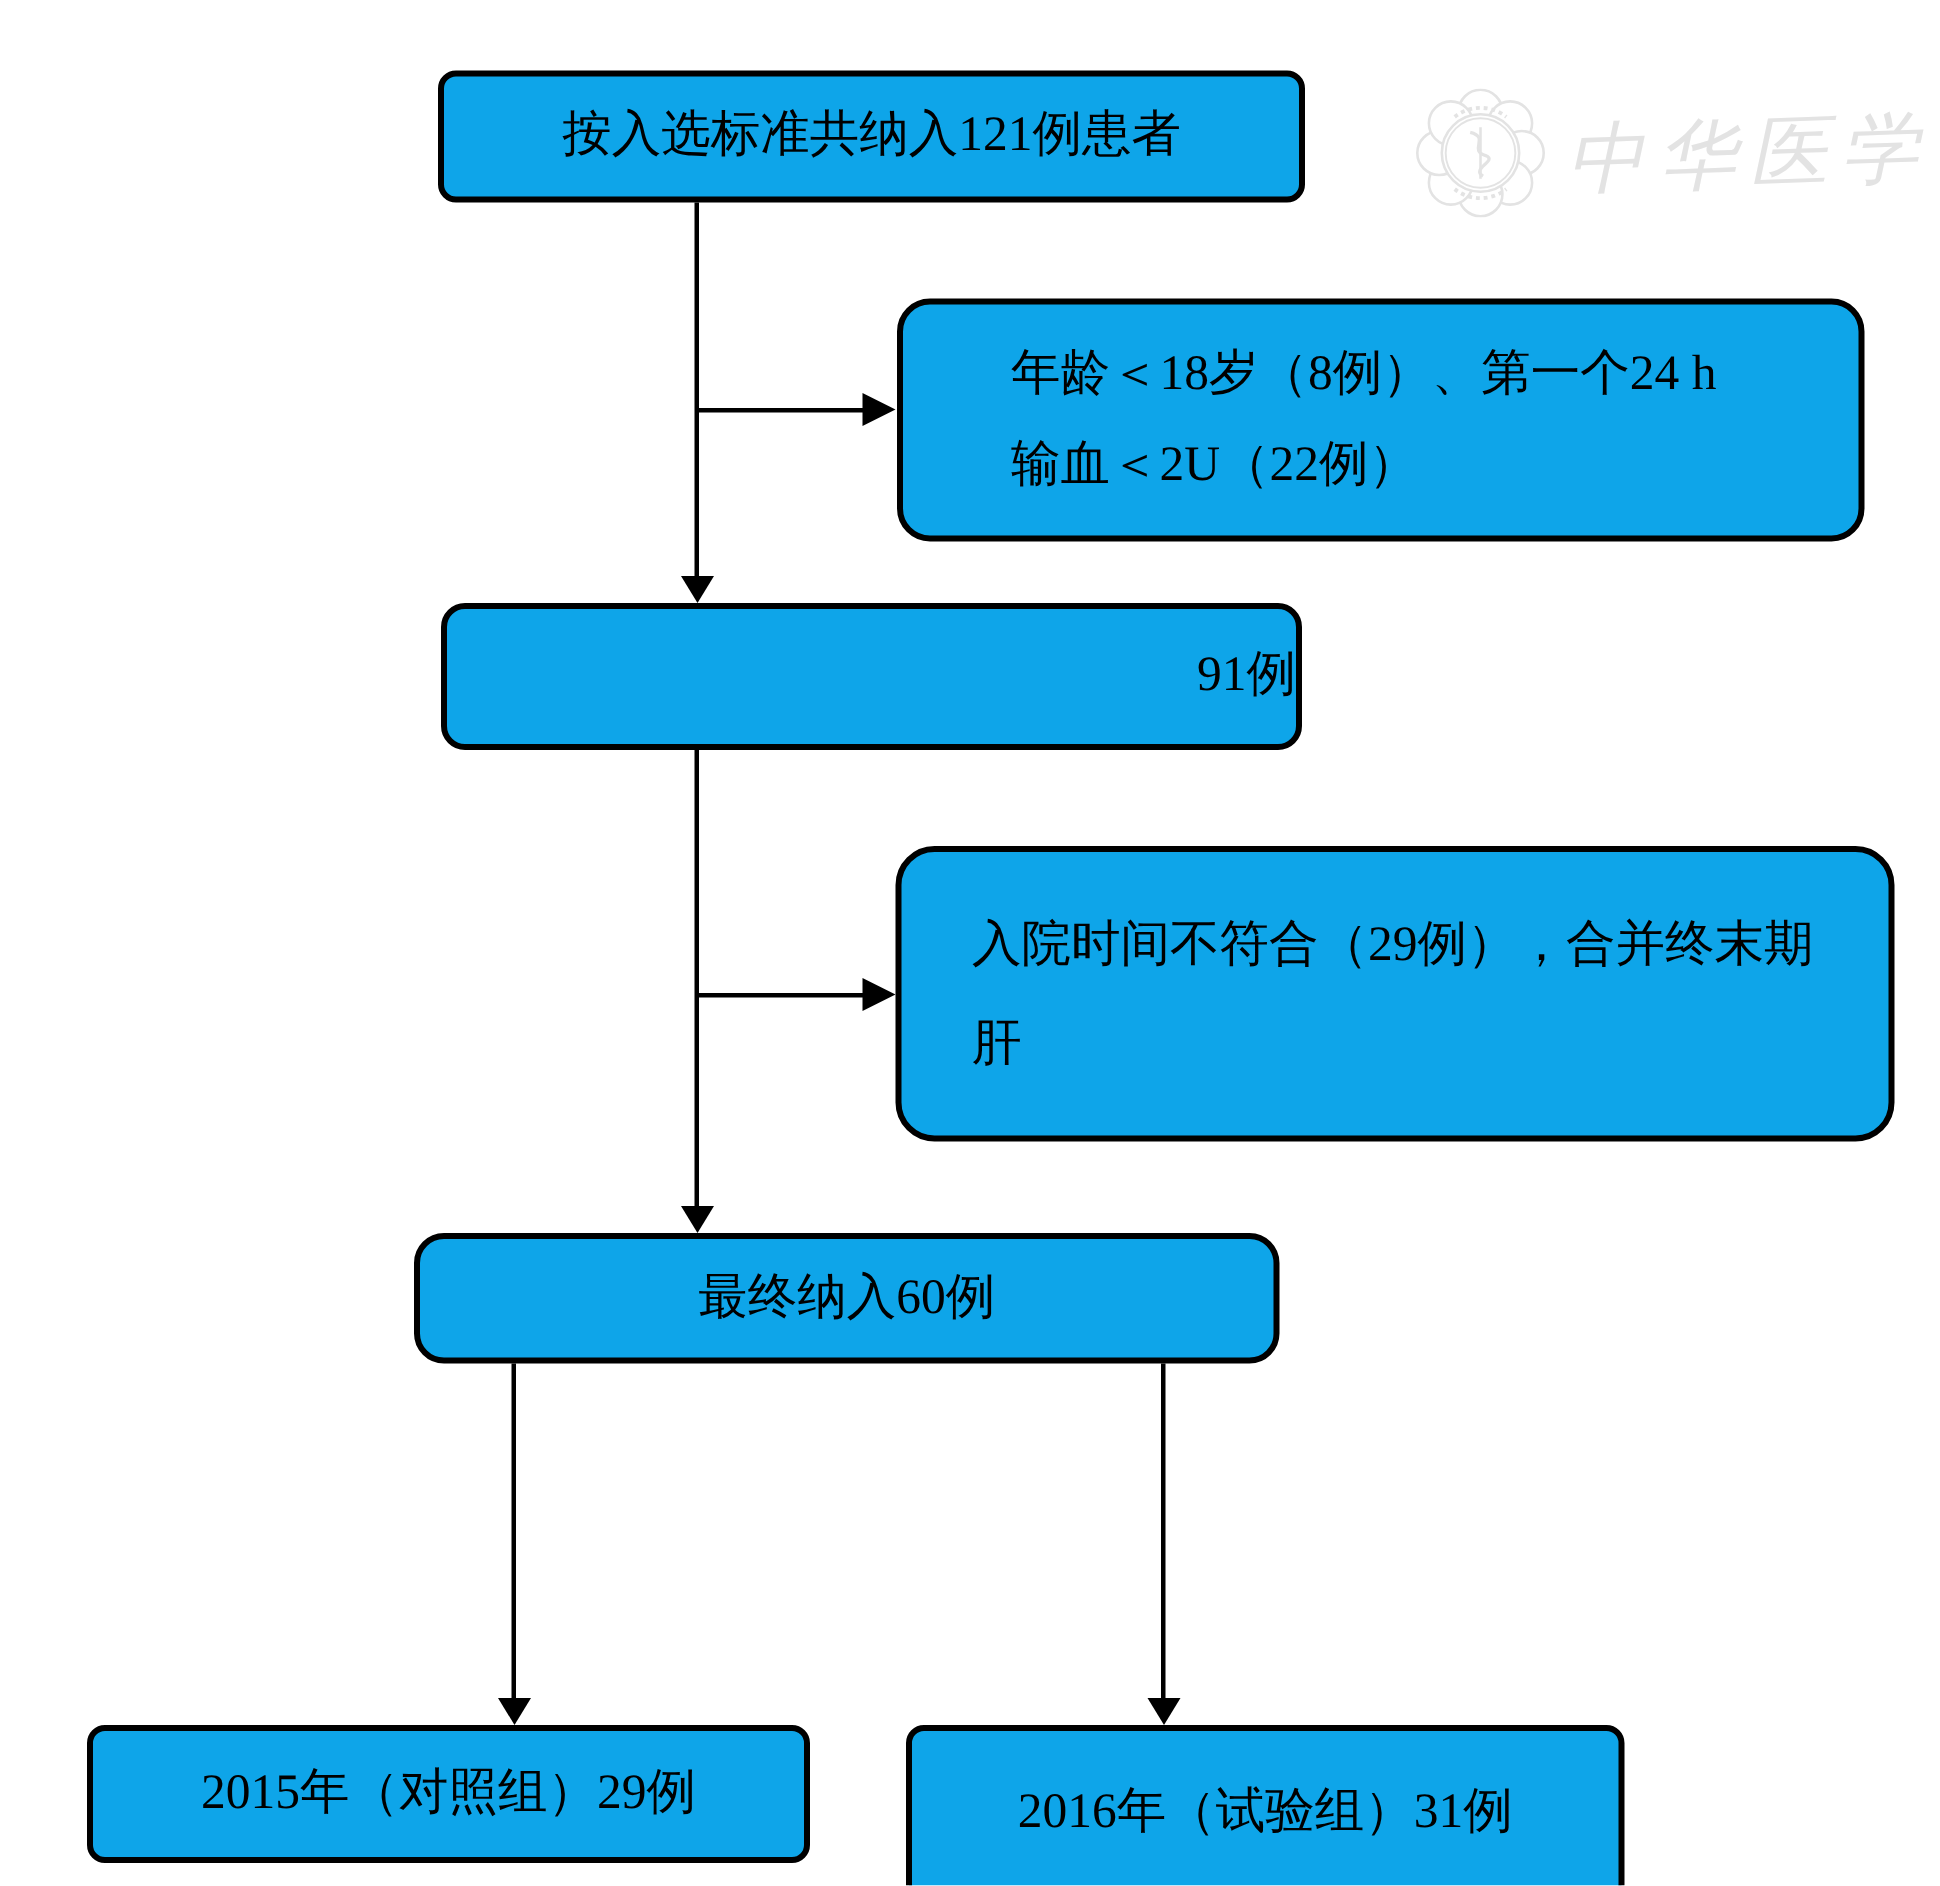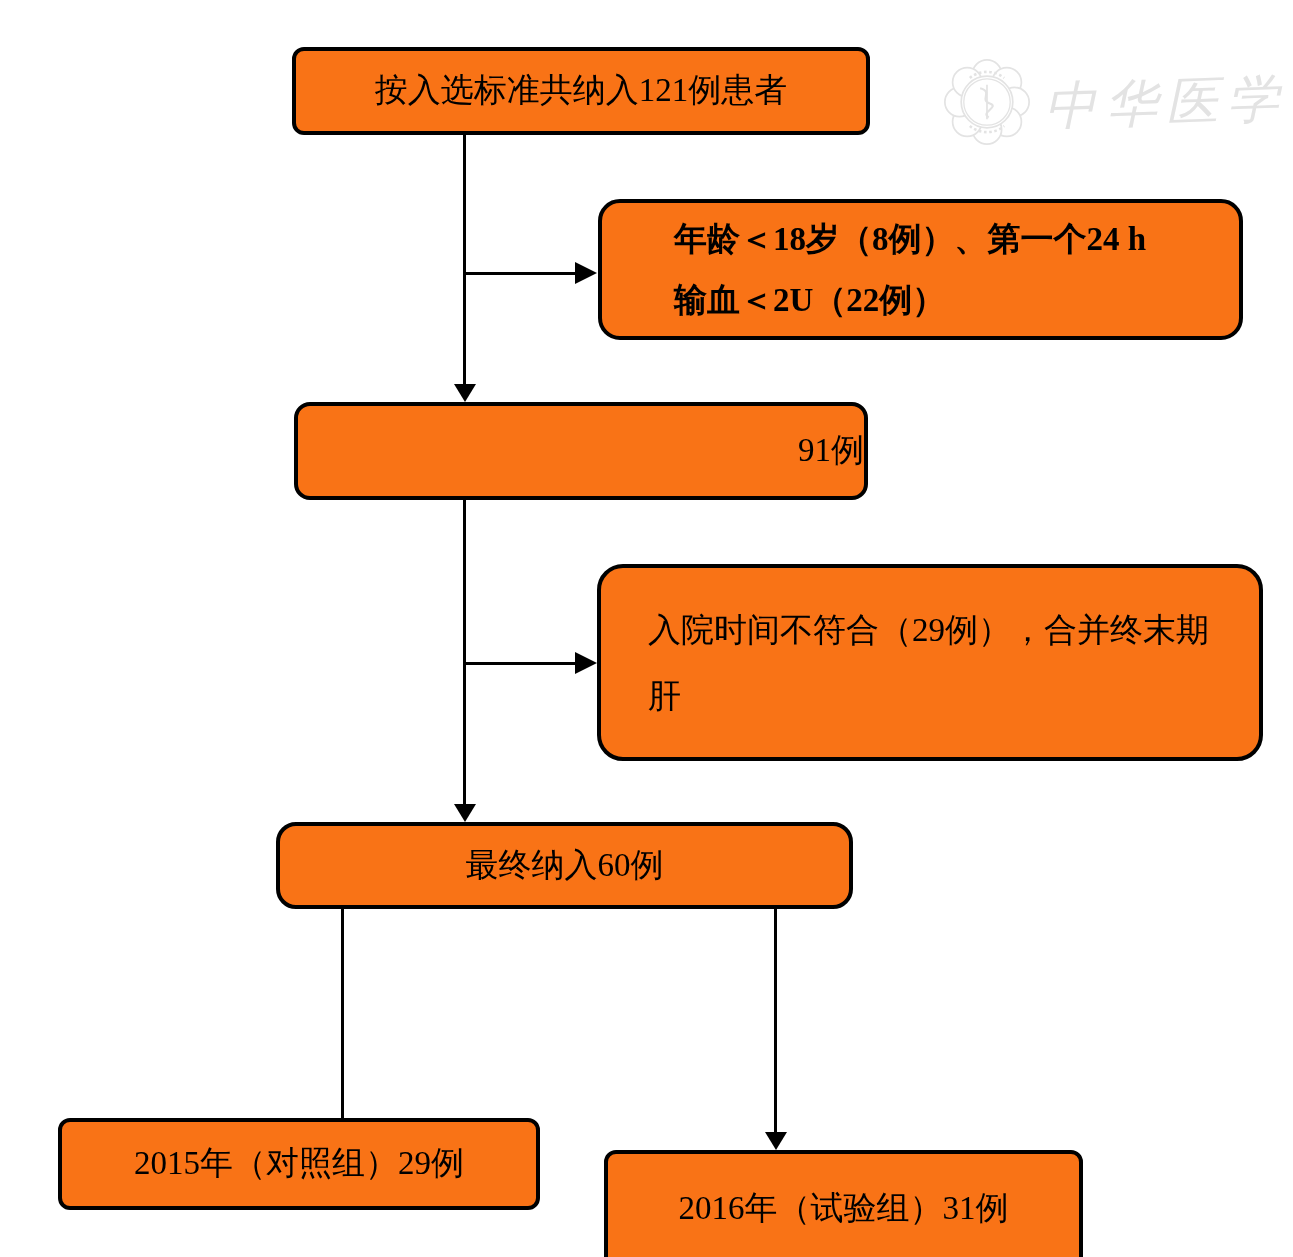--- a/index.html
+++ b/index.html
@@ -15,44 +15,44 @@
     font-family: "Liberation Serif", "DejaVu Serif", serif;
     color: #000000;
     overflow: hidden;
   }
 
   
   .node {
     position: absolute;
     box-sizing: border-box;
     border: 4px solid #000000;
-    background: #f97316;
+    background: #0ea5e9;
     font-size: 33px;
     line-height: 1.45;
     display: flex;
     align-items: center;
     justify-content: center;
     text-align: center;
     z-index: 2;
   }
   .node.multiline {
     flex-direction: column;
     align-items: flex-start;
     justify-content: center;
     text-align: left;
   }
 
   .box-enrolled   { left: 292px; top: 47px;   width: 578px; height: 88px;  border-radius: 12px; }
-  .box-exclusion1 { left: 598px; top: 199px;  width: 645px; height: 141px; border-radius: 22px;
-                    padding-left: 72px; padding-right: 18px; line-height: 61px; font-weight: bold; }
+  .box-exclusion1 { left: 598px; top: 199px;  width: 645px; height: 162px; border-radius: 22px;
+                    padding-left: 72px; padding-right: 18px; line-height: 61px; }
   .box-remaining  { left: 294px; top: 402px;  width: 574px; height: 98px;  border-radius: 16px; justify-content: flex-end; }
   .box-exclusion2 { left: 597px; top: 564px;  width: 666px; height: 197px; border-radius: 26px;
                     padding-left: 47px; padding-right: 18px; line-height: 66px; }
   .box-final      { left: 276px; top: 822px;  width: 577px; height: 87px;  border-radius: 20px; align-items: center; }
-  .box-control    { left: 58px;  top: 1118px; width: 482px; height: 92px;  border-radius: 12px; }
+  .box-control    { left: 58px;  top: 1150px; width: 482px; height: 92px;  border-radius: 12px; }
   .box-trial      { left: 604px; top: 1150px; width: 479px; height: 118px;  border-radius: 12px; }
 
   
   .vline {
     position: absolute;
     width: 3px;
     background: #000000;
     z-index: 1;
   }
   .hline {

